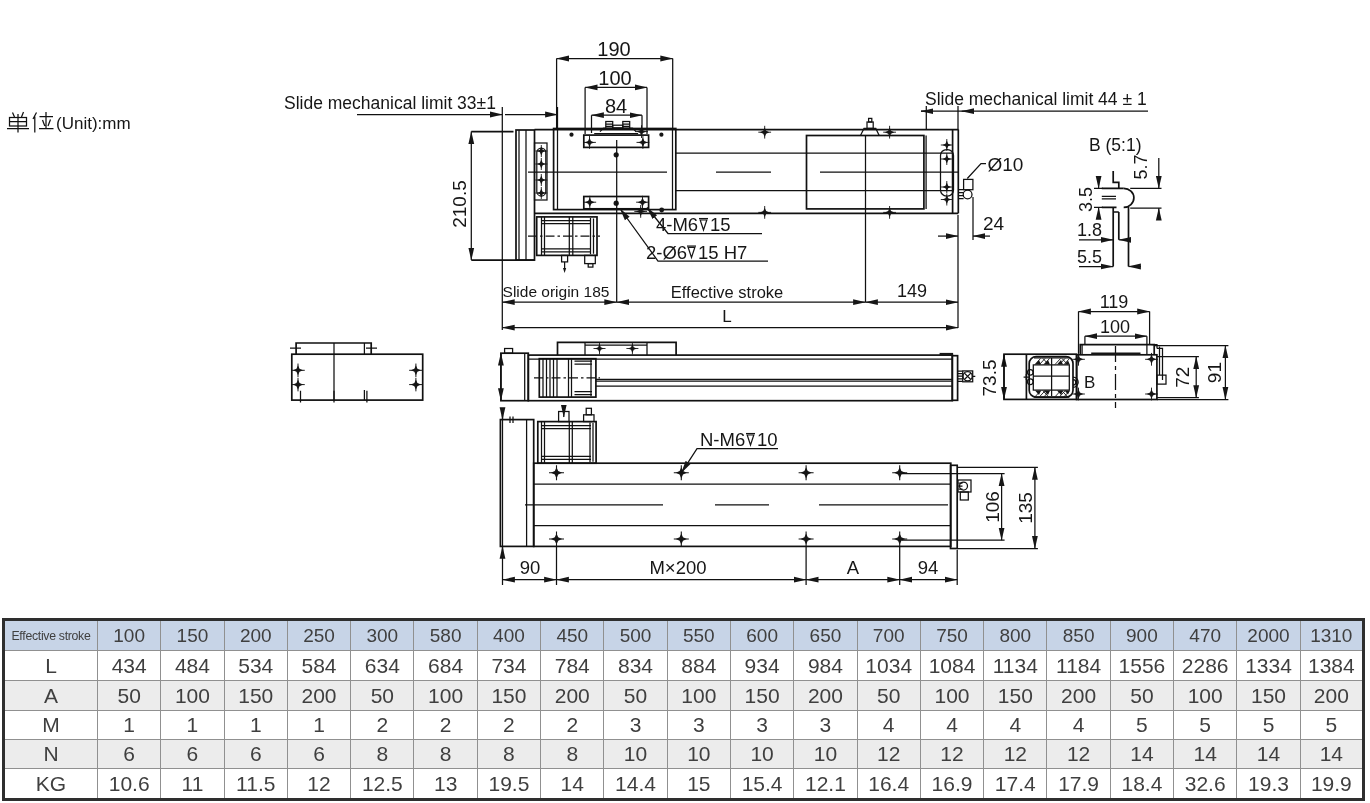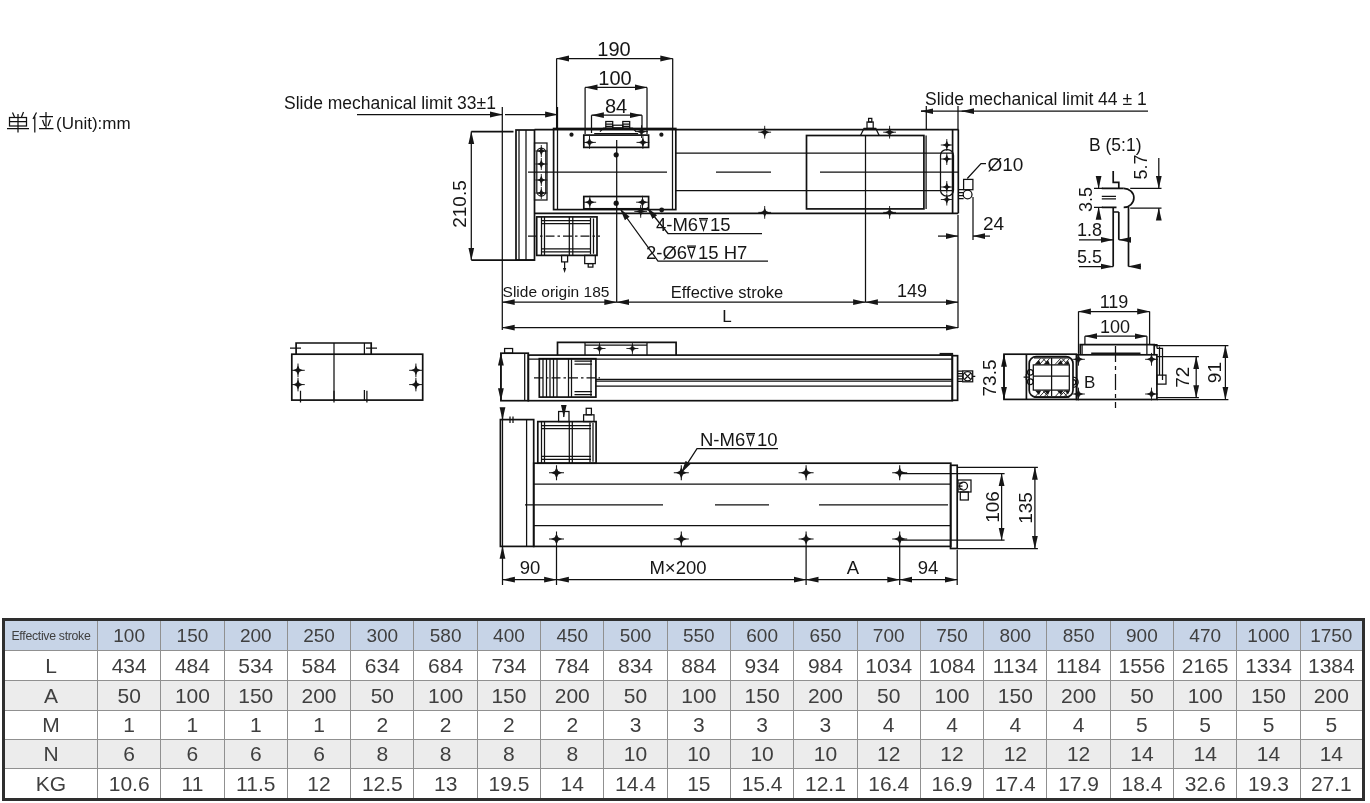--- a/index.html
+++ b/index.html
@@ -497,43 +497,43 @@
           <td>500</td>
           <td>550</td>
           <td>600</td>
           <td>650</td>
           <td>700</td>
           <td>750</td>
           <td>800</td>
           <td>850</td>
           <td>900</td>
           <td>470</td>
-          <td>1000</td>
-          <td>1750</td>
+          <td>2000</td>
+          <td>1310</td>
         </tr>
 <tr class="r0">
           <td>L</td>
           <td>434</td>
           <td>484</td>
           <td>534</td>
           <td>584</td>
           <td>634</td>
           <td>684</td>
           <td>734</td>
           <td>784</td>
           <td>834</td>
           <td>884</td>
           <td>934</td>
           <td>984</td>
           <td>1034</td>
           <td>1084</td>
           <td>1134</td>
           <td>1184</td>
           <td>1556</td>
-          <td>2165</td>
+          <td>2286</td>
           <td>1334</td>
           <td>1384</td>
         </tr>
 <tr class="r1">
           <td>A</td>
           <td>50</td>
           <td>100</td>
           <td>150</td>
           <td>200</td>
           <td>50</td>
@@ -613,18 +613,18 @@
           <td>15</td>
           <td>15.4</td>
           <td>12.1</td>
           <td>16.4</td>
           <td>16.9</td>
           <td>17.4</td>
           <td>17.9</td>
           <td>18.4</td>
           <td>32.6</td>
           <td>19.3</td>
-          <td>27.1</td>
+          <td>19.9</td>
         </tr>
 </tbody>
     </table>
 </div>
 
 
 </body></html>

